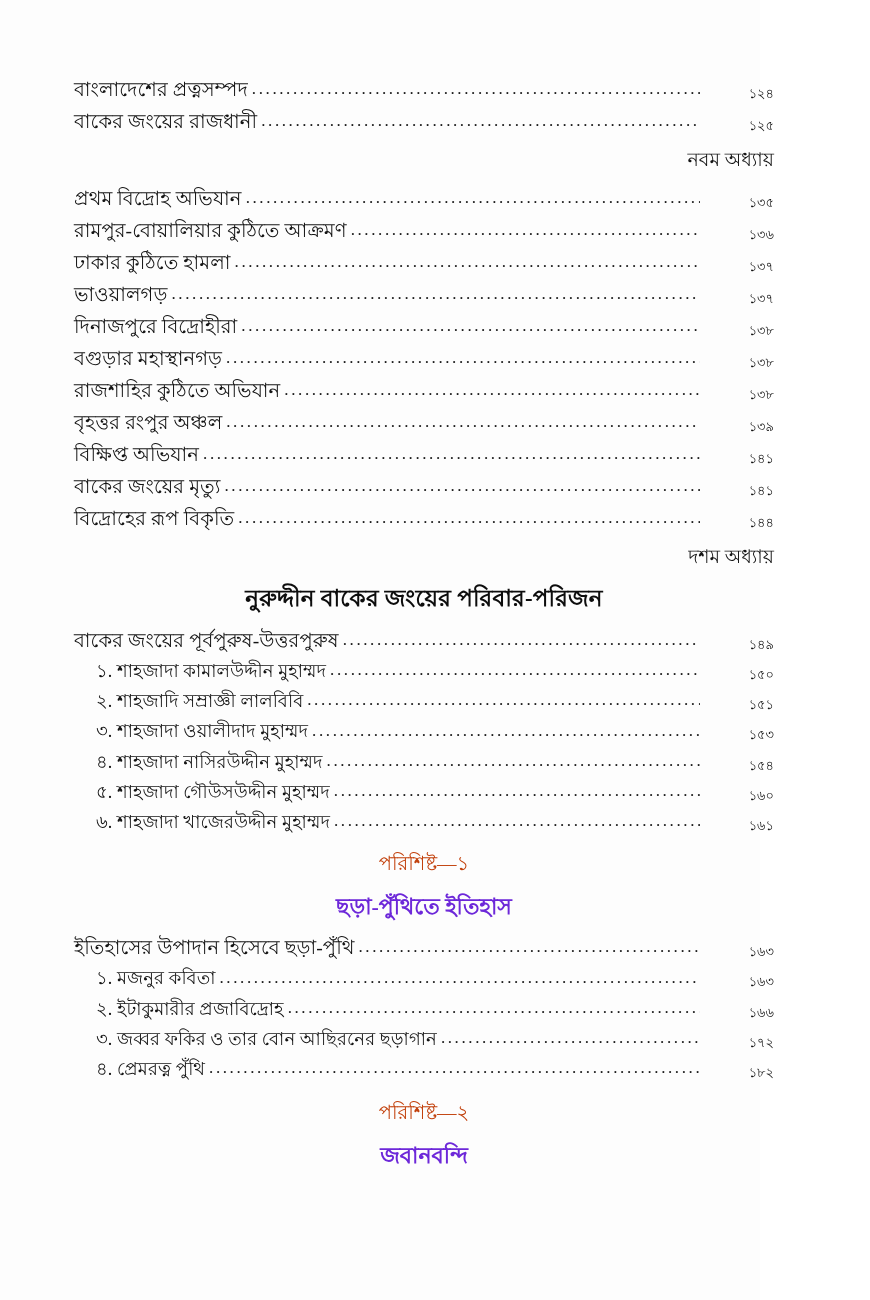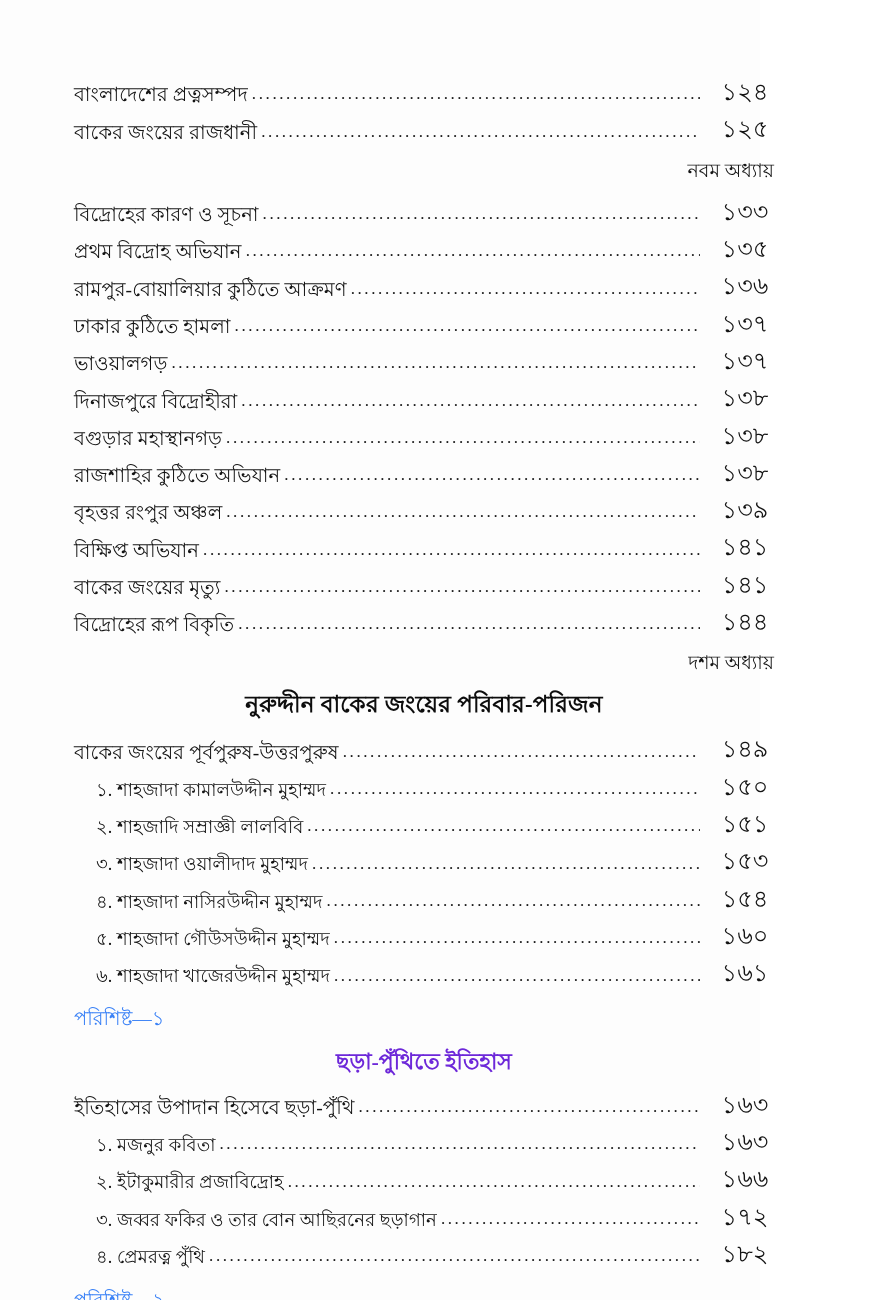--- a/index.html
+++ b/index.html
@@ -58,22 +58,22 @@
     font-size: 17px;
     letter-spacing: 2.6px;
     line-height: 1;
     min-width: 10px;
   }
   .toc-leader::after {
     content: "........................................................................................................";
   }
   .toc-page {
     flex: 0 0 58px;
-    text-align: center;
-    font-size: 24px;
+    text-align: right;
+    font-size: 13px;
     color: #131313;
     padding-left: 12px;
   }
 
   
   .chapter-block {
     margin: 12px 0 10px 0;
   }
   .chapter-label {
     text-align: right;
@@ -86,23 +86,24 @@
     font-size: 23px;
     font-weight: bold;
     margin: 0 0 10px 0;
     color: #0d0d0d;
     letter-spacing: 0.2px;
   }
   .appendix-block {
     margin: 16px 0 10px 0;
   }
   .appendix-label {
+    text-align: center;
     font-size: 19.5px;
     margin: 0 0 8px 0;
-    color: #3b82f6;
+    color: #c2410c;
   }
   .appendix-title {
     text-align: center;
     font-size: 22px;
     font-weight: bold;
     margin: 0 0 8px 0;
     color: #6d28d9;
   }
   .tail-block {
     margin-top: 18px;
@@ -130,25 +131,20 @@
         <span class="toc-page">১২৫</span>
       </div>
     </div>
 
     <div class="chapter-block">
       <div class="chapter-label">নবম অধ্যায়</div>
     </div>
 
     <div>
       <div class="toc-row">
-        <span class="toc-title">বিদ্রোহের কারণ ও সূচনা</span>
-        <span class="toc-leader"></span>
-        <span class="toc-page">১৩৩</span>
-      </div>
-      <div class="toc-row">
         <span class="toc-title">প্রথম বিদ্রোহ অভিযান</span>
         <span class="toc-leader"></span>
         <span class="toc-page">১৩৫</span>
       </div>
       <div class="toc-row">
         <span class="toc-title">রামপুর-বোয়ালিয়ার কুঠিতে আক্রমণ</span>
         <span class="toc-leader"></span>
         <span class="toc-page">১৩৬</span>
       </div>
       <div class="toc-row">

